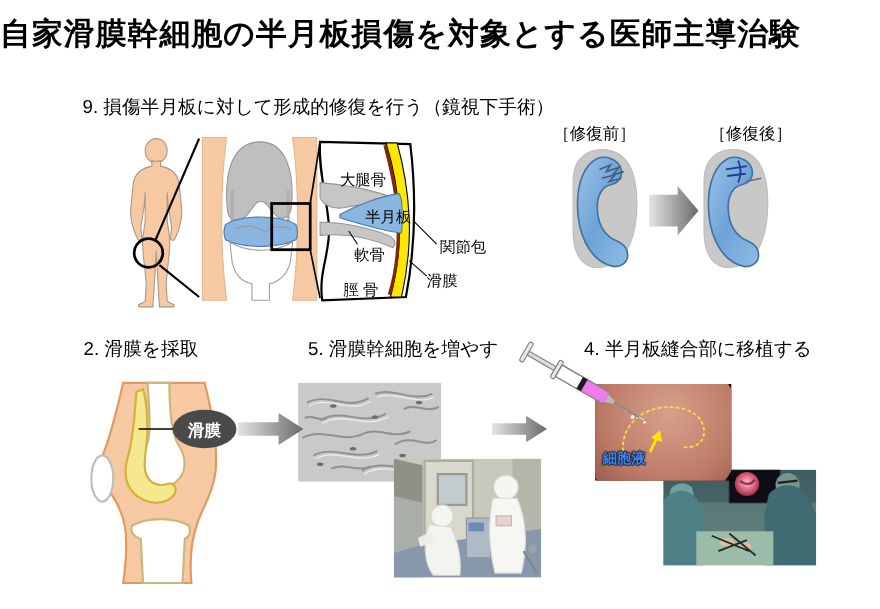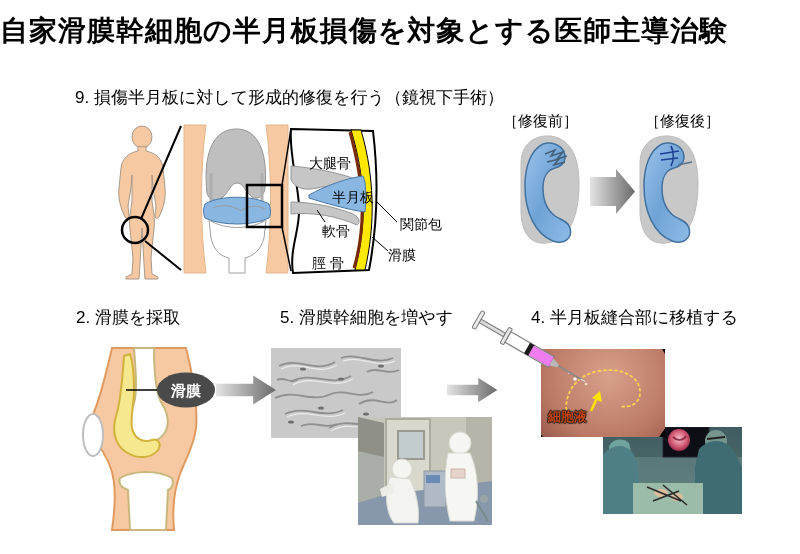--- a/index.html
+++ b/index.html
@@ -9,21 +9,21 @@
          font-size:28px;font-weight:bold;letter-spacing:1px;white-space:nowrap;}
   .hd{position:absolute;font-size:17px;line-height:22px;white-space:nowrap;}
   .hd1{left:75px;top:87px;}
   .hd2{left:76px;top:307px;}
   .hd3{left:280px;top:307px;}
   .hd4{left:514px;top:307px;margin-left:17px;}
   .abs{position:absolute;}
   .repair{position:absolute;left:497px;top:112px;width:286px;height:168px;}
   .repair .blab{position:absolute;top:0;font-size:15px;text-align:left;width:72px;white-space:nowrap;}
   .repair .caption{position:absolute;left:18px;top:140px;width:220px;text-align:center;font-size:15px;white-space:nowrap;}
-  .cellfluid{position:absolute;left:548px;top:408px;font-size:13px;font-weight:bold;color:#c2410c;z-index:6;
+  .cellfluid{position:absolute;left:548px;top:408px;font-size:13px;font-weight:bold;color:#3b82f6;z-index:6;
              text-shadow:-1px 0 1px #222,1px 0 1px #222,0 -1px 1px #222,0 1px 1px #222;}
   svg{display:block;}
   svg text{font-family:"Liberation Sans","DejaVu Sans",sans-serif;}
   .z1{z-index:1}.z2{z-index:2}.z3{z-index:3}.z4{z-index:4}.z5{z-index:5}
 </style>
 </head>
 <body>
 
 <div class="page">
 

